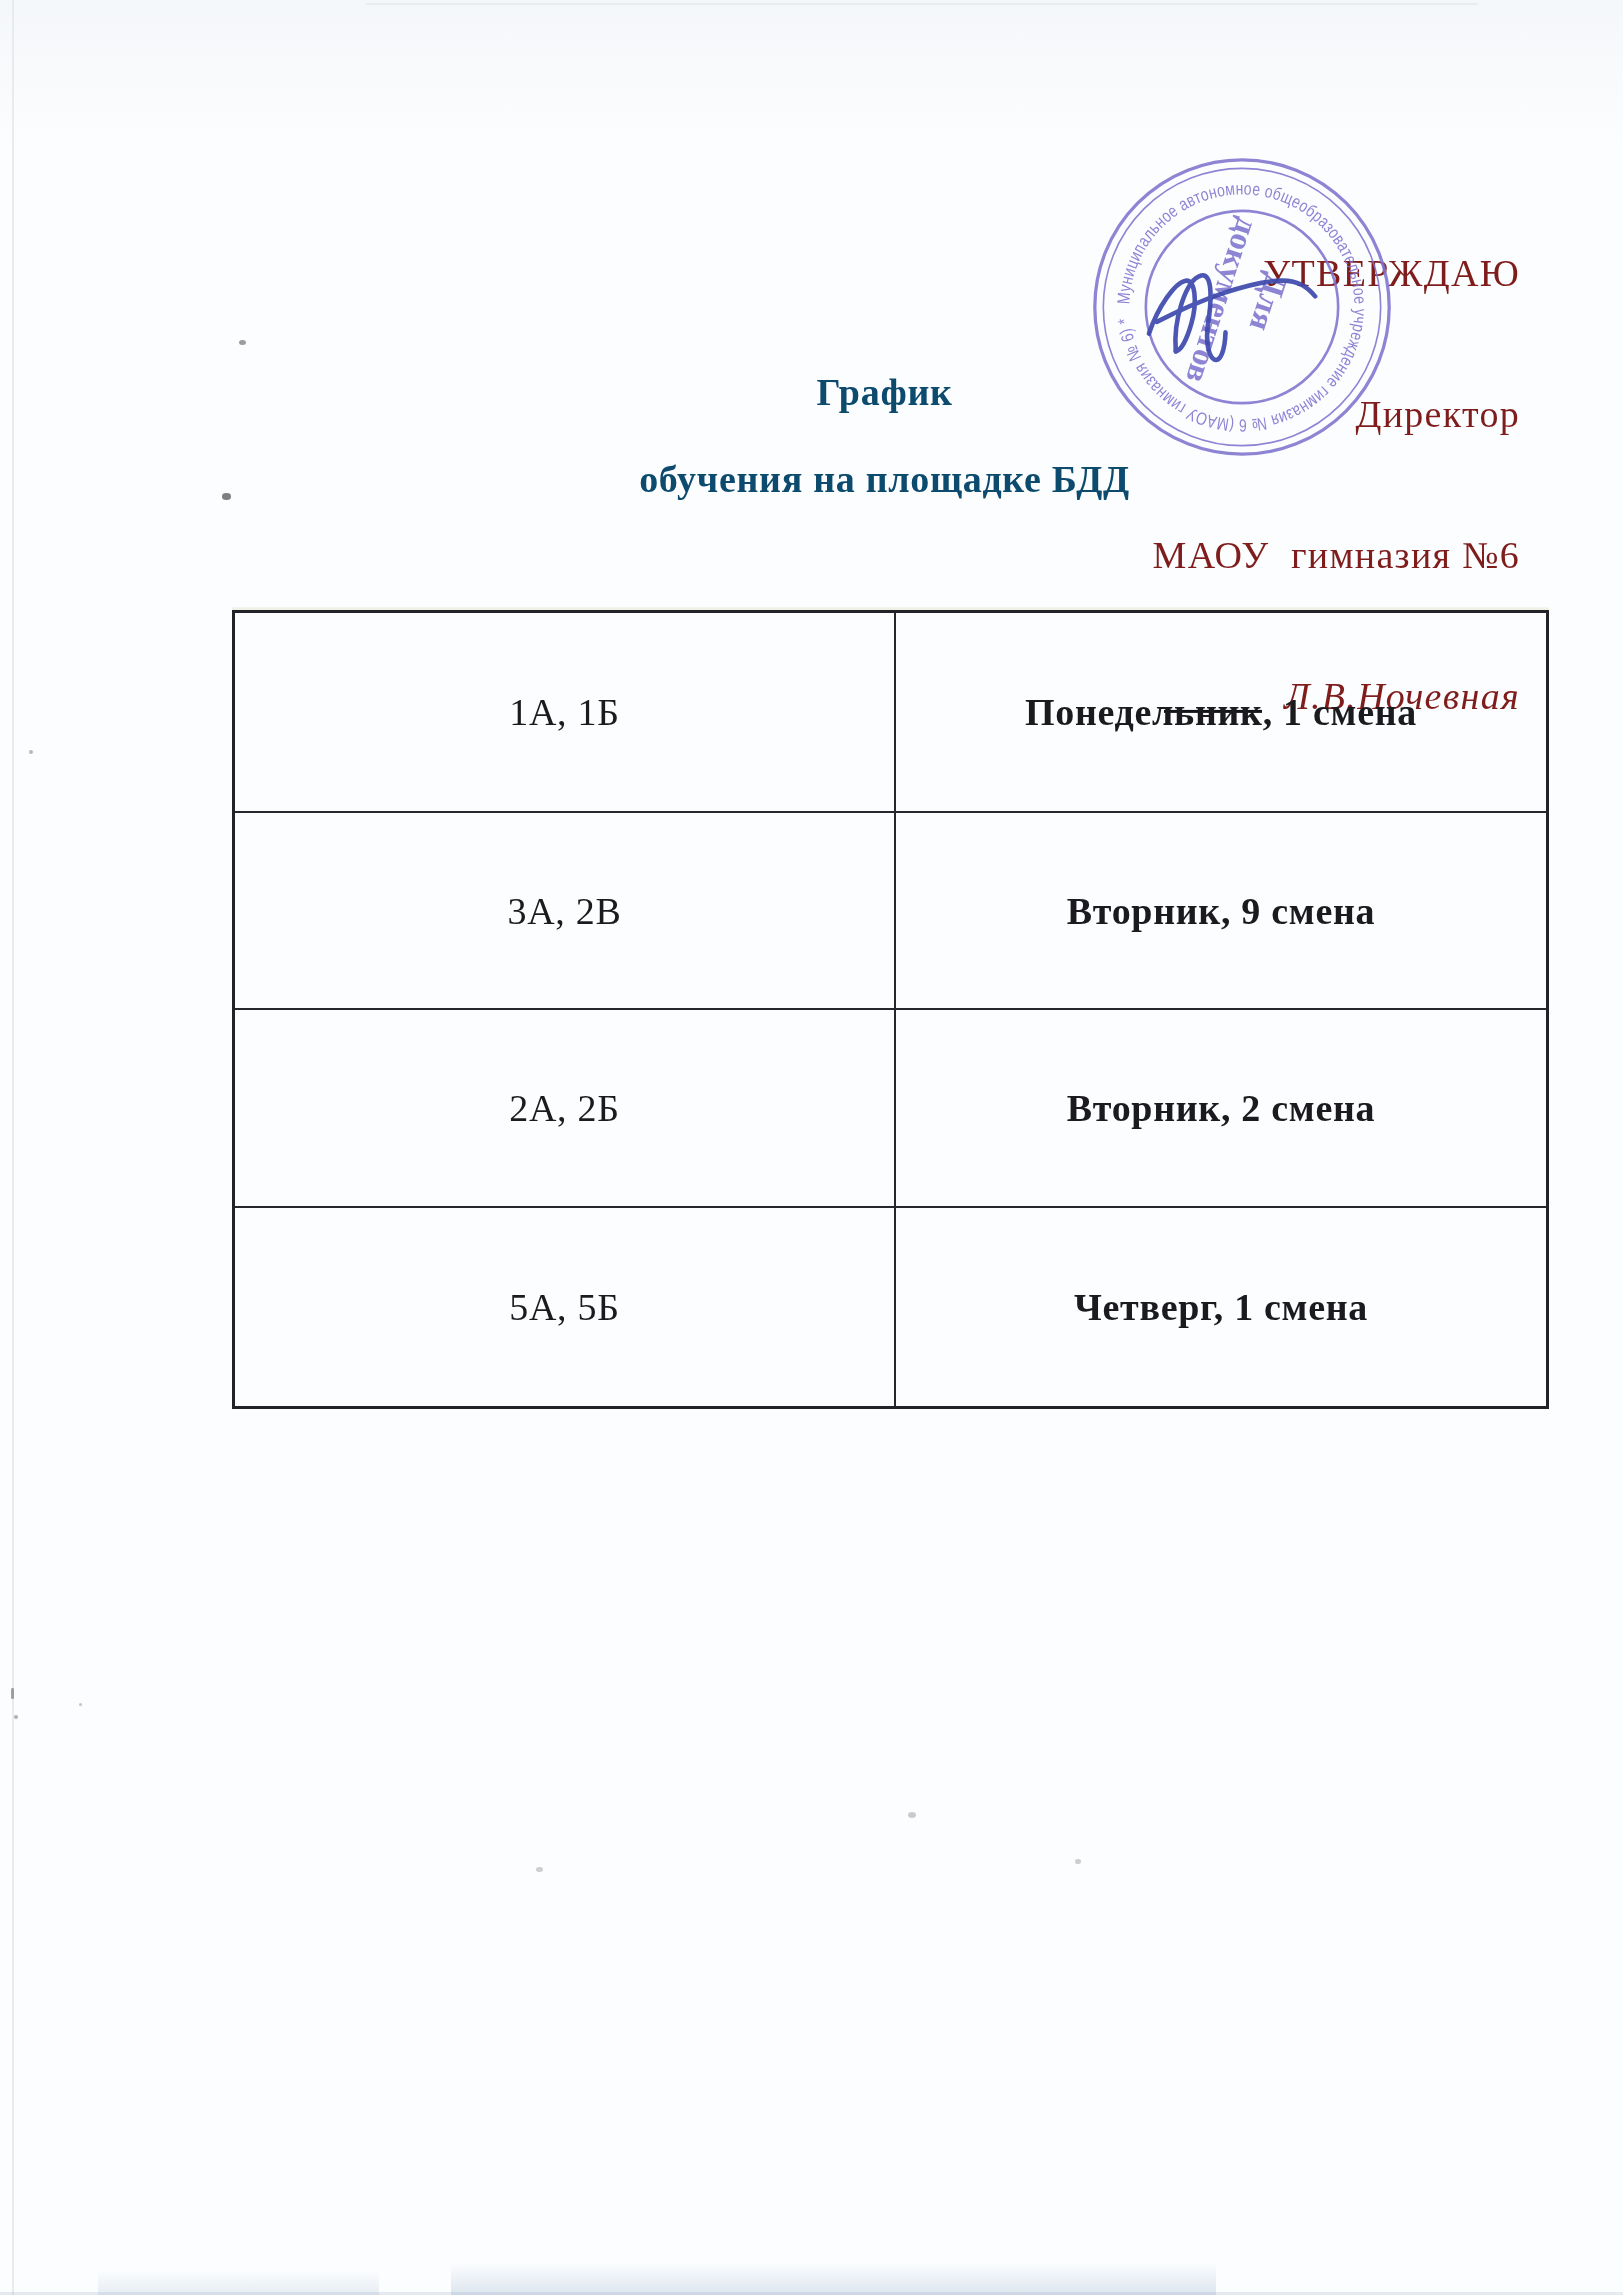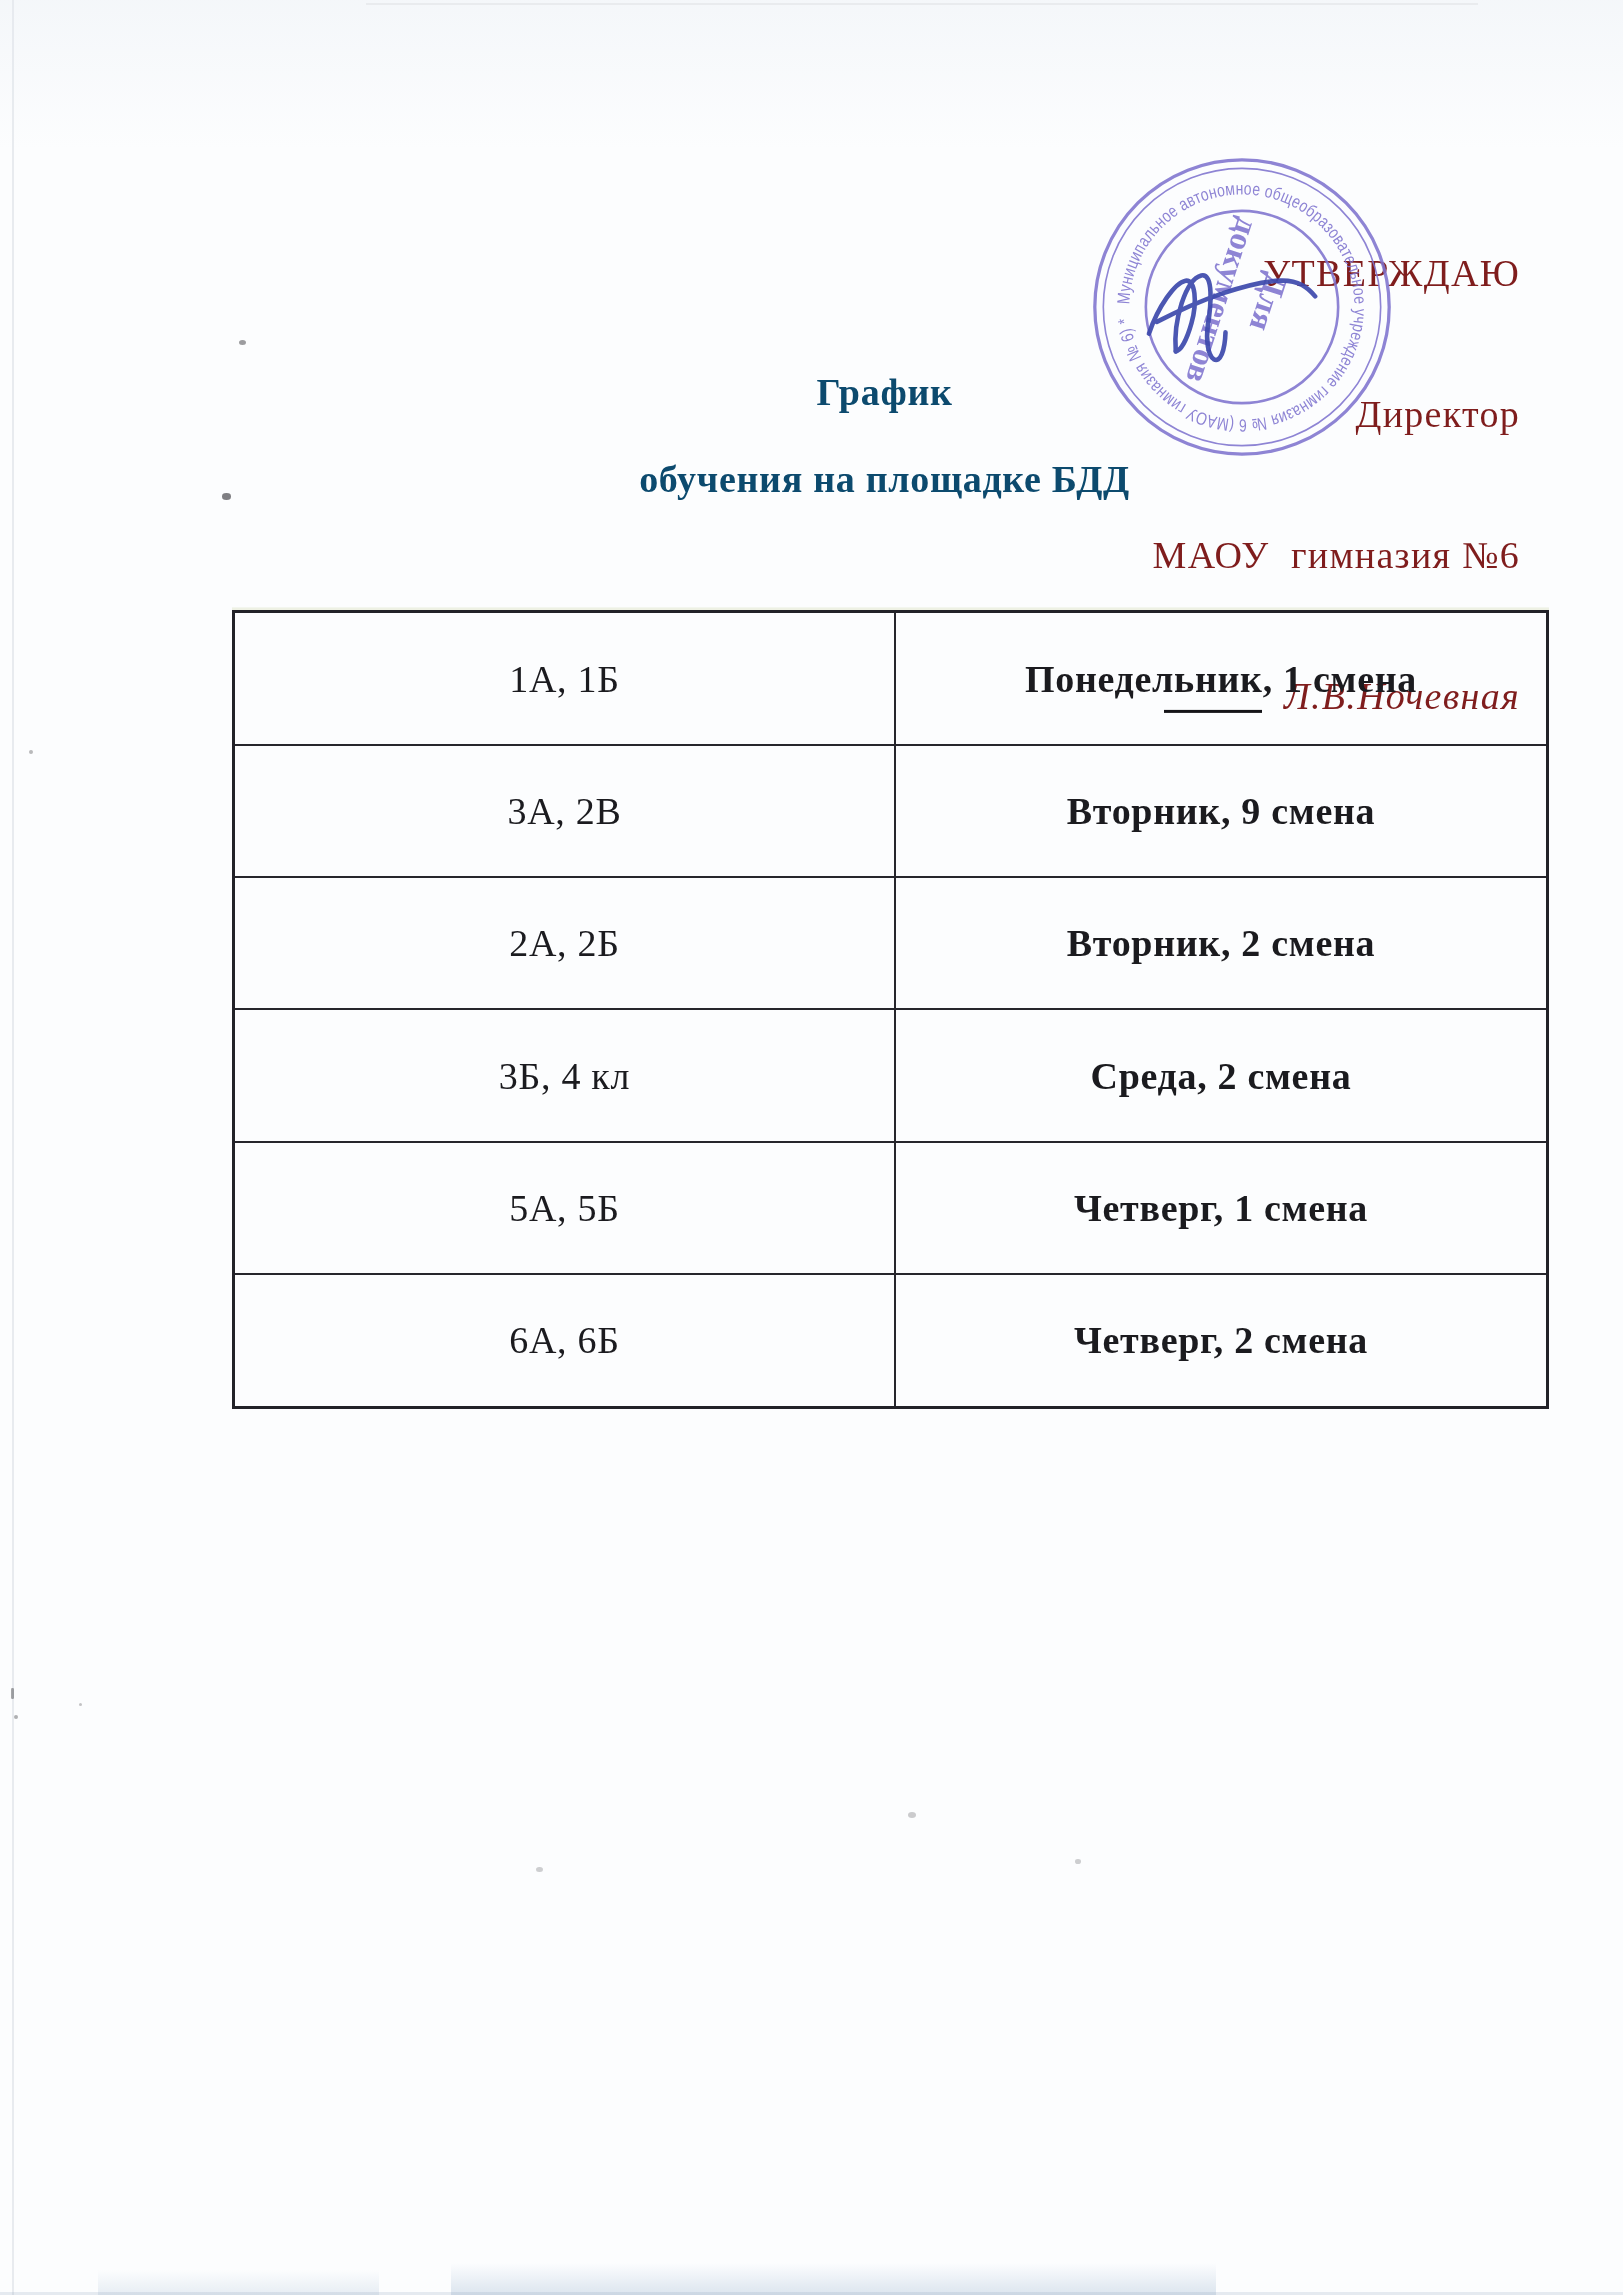--- a/index.html
+++ b/index.html
@@ -119,30 +119,22 @@
       </tr>
       <tr>
         <td class="c1">3А, 2В</td>
         <td class="c2">Вторник, 9 смена</td>
       </tr>
       <tr>
         <td class="c1">2А, 2Б</td>
         <td class="c2">Вторник, 2 смена</td>
       </tr>
       <tr>
-        <td class="c1">3Б, 4 кл</td>
-        <td class="c2">Среда, 2 смена</td>
-      </tr>
-      <tr>
         <td class="c1">5А, 5Б</td>
         <td class="c2">Четверг, 1 смена</td>
-      </tr>
-      <tr>
-        <td class="c1">6А, 6Б</td>
-        <td class="c2">Четверг, 2 смена</td>
       </tr>
     </tbody>
   </table>
 
   <div class="speck" style="left:239px;top:340px;width:7.2px;height:5.2px;opacity:.5;"></div>
   <div class="speck" style="left:222px;top:493px;width:8.5px;height:6.5px;opacity:.65;"></div>
   <div class="speck" style="left:29px;top:750px;width:3.9px;height:3.9px;opacity:.35;"></div>
   <div class="speck" style="left:10.5px;top:1688px;width:3.3px;height:10.5px;opacity:.45;border-radius:1.3px;"></div>
   <div class="speck" style="left:14.4px;top:1715px;width:3.9px;height:3.9px;opacity:.4;"></div>
   <div class="speck" style="left:79px;top:1703px;width:3.3px;height:3.3px;opacity:.3;"></div>

